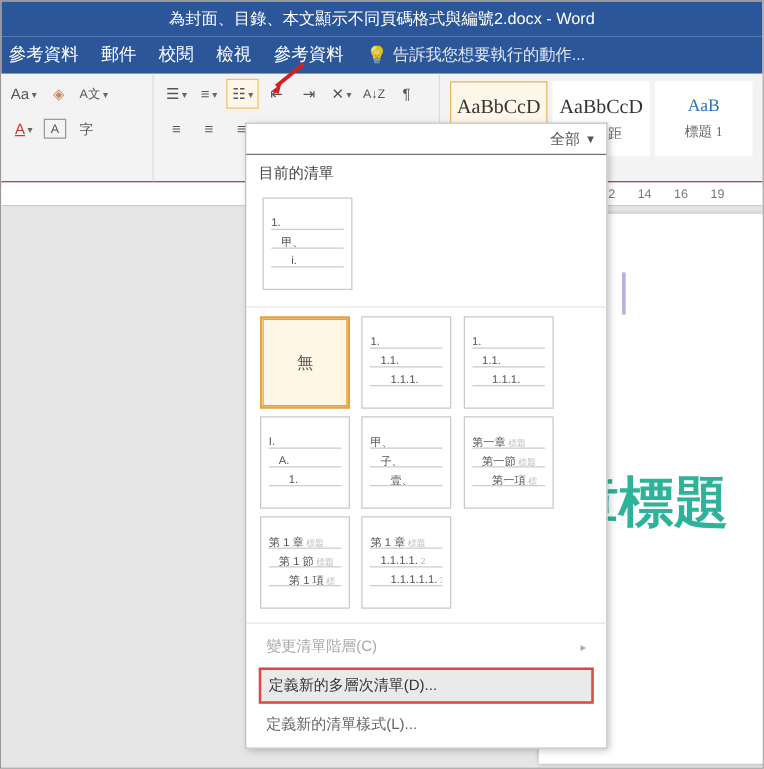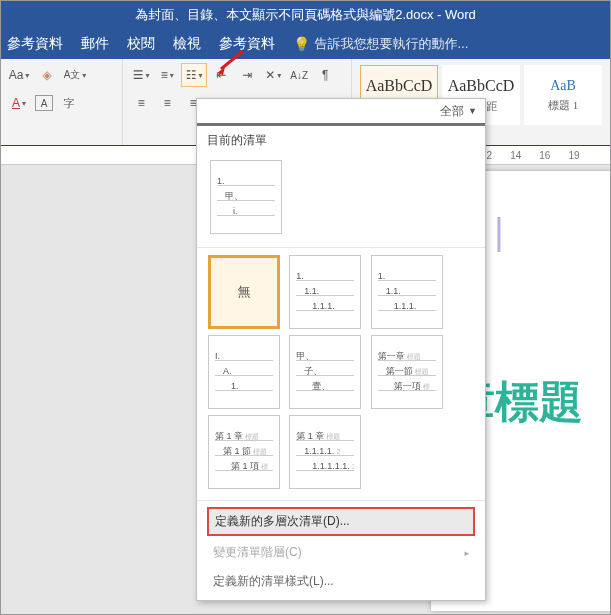--- a/index.html
+++ b/index.html
@@ -106,21 +106,21 @@
     .dropdown-panel {
       position:absolute;
       top:97px; left:195px;
       width:288px;
       background:#fff;
       border:1px solid #c0c0c0;
       box-shadow:2px 2px 6px rgba(0,0,0,.25);
       z-index:100;
       font-size:12px;
     }
-    .dp-topbar { display:flex; justify-content:flex-end; align-items:center; height:24px; padding:0 8px; border-bottom:3px solid #737373; color:#555;}
+    .dp-topbar { display:flex; justify-content:flex-end; align-items:center; height:24px; padding:0 8px; border-bottom:1px solid #737373; color:#555;}
     .dp-topbar .caret { font-size:9px; margin-left:4px;}
     .dp-section-header { padding:6px 10px 4px; color:#444; font-size:12px;}
     .dp-current { padding:4px 10px 10px; border-bottom:1px solid #e5e5e5;}
     .list-tile {
       width:72px; height:74px;
       border:1px solid #c9c9c9;
       background:#fff;
       display:inline-flex; flex-direction:column;
       justify-content:center;
       padding:6px 6px;
@@ -289,25 +289,25 @@
       <div class="ln indent-2"><span class="lbl">第 1 項</span><span class="tiny-tag">標</span></div>
     </div>
     <div class="list-tile">
       <div class="ln"><span class="lbl">第 1 章</span><span class="tiny-tag">標題</span></div>
       <div class="ln indent-1"><span class="lbl">1.1.1.1.</span><span class="tiny-tag">2</span></div>
       <div class="ln indent-2"><span class="lbl">1.1.1.1.1.</span><span class="tiny-tag">3</span></div>
     </div>
   </div>
 
   <div class="dp-menu">
-    <div class="dp-menu-item highlighted">
-      <span>定義新的多層次清單(D)...</span>
-    </div>
     <div class="dp-menu-item disabled">
       <span>變更清單階層(C)</span>
       <span style="margin-left:auto; font-size:9px;">▸</span>
     </div>
+    <div class="dp-menu-item highlighted">
+      <span>定義新的多層次清單(D)...</span>
+    </div>
     <div class="dp-menu-item">
       <span>定義新的清單樣式(L)...</span>
     </div>
   </div>
 
 </div>
 
 </body></html>

